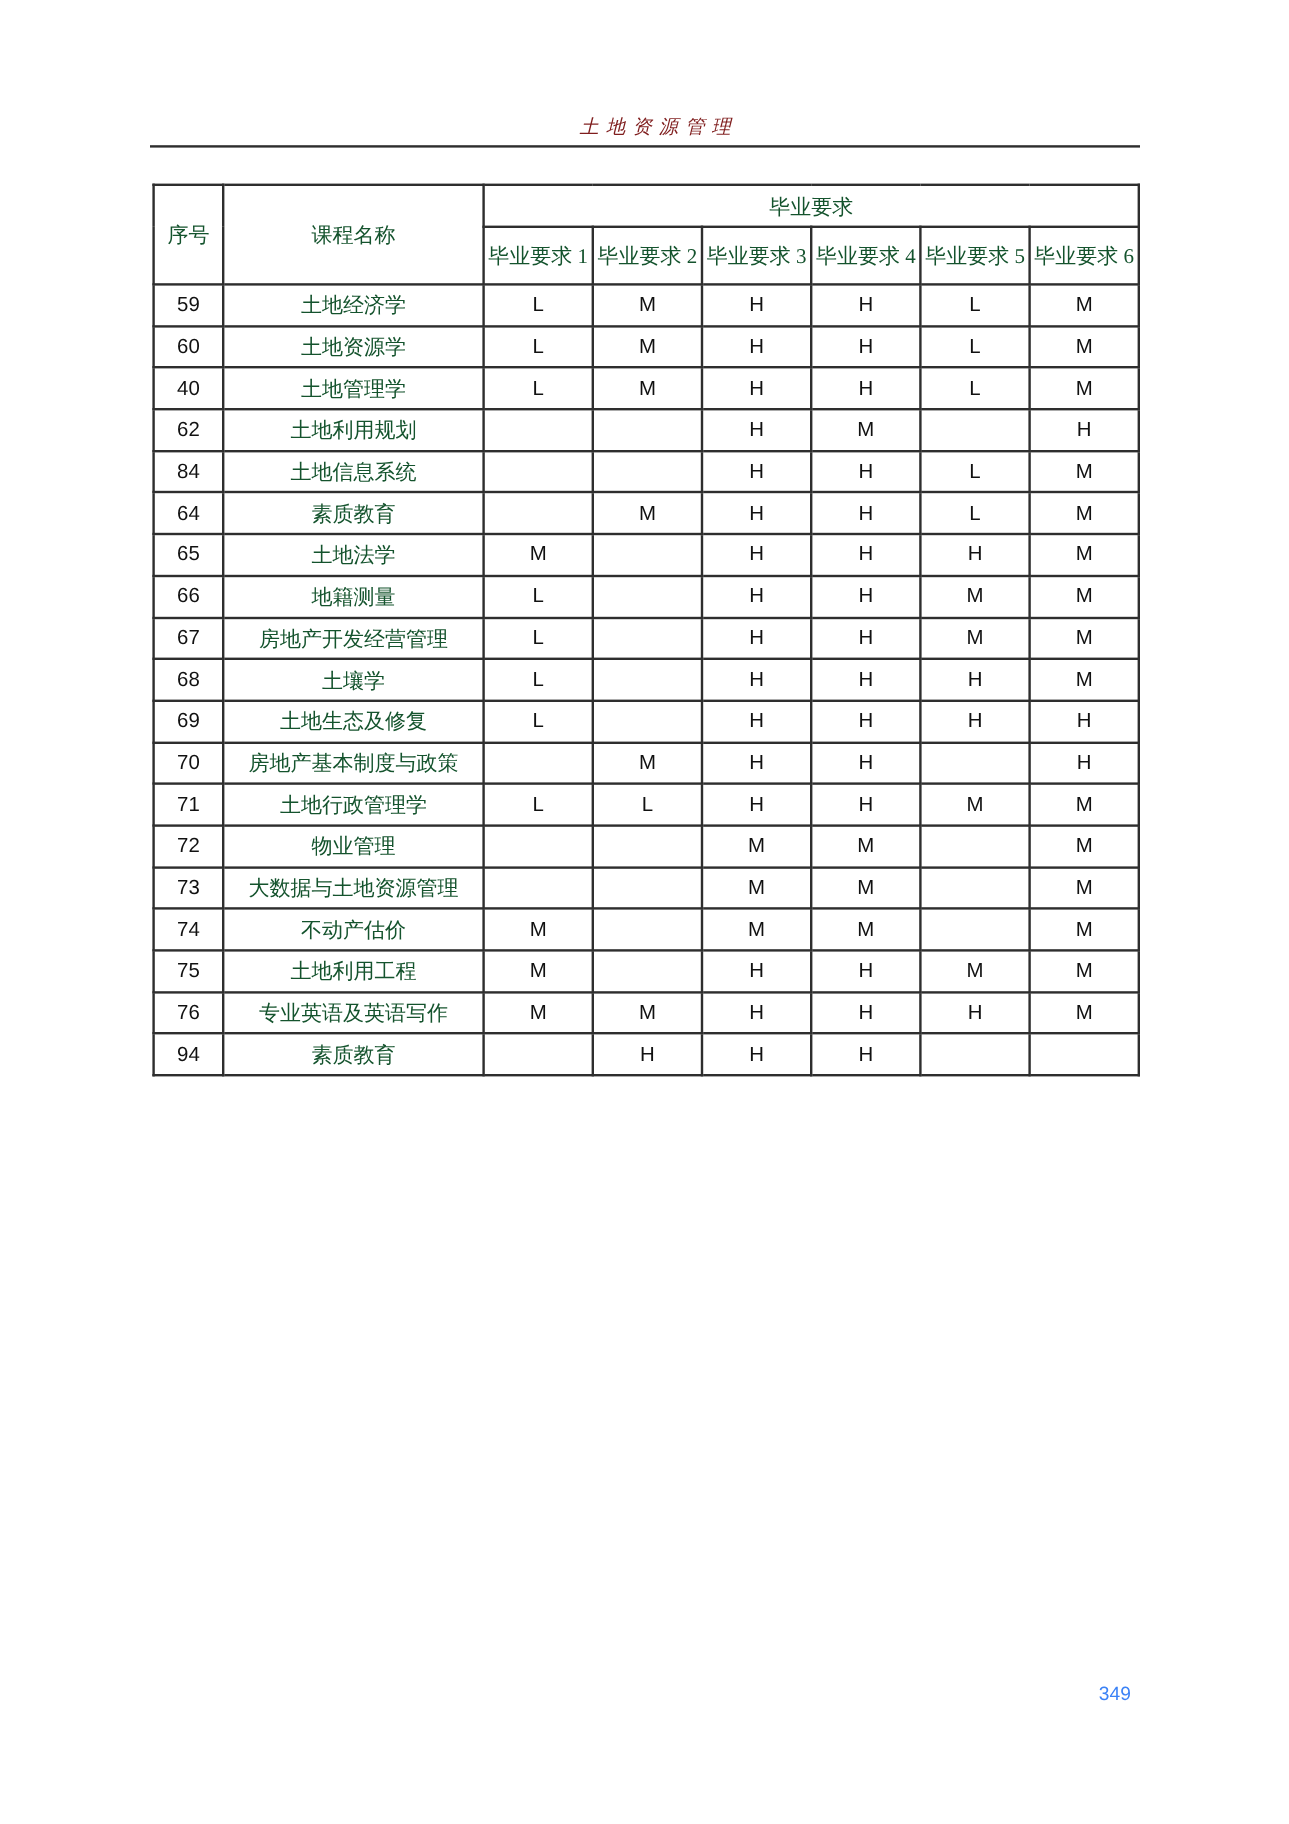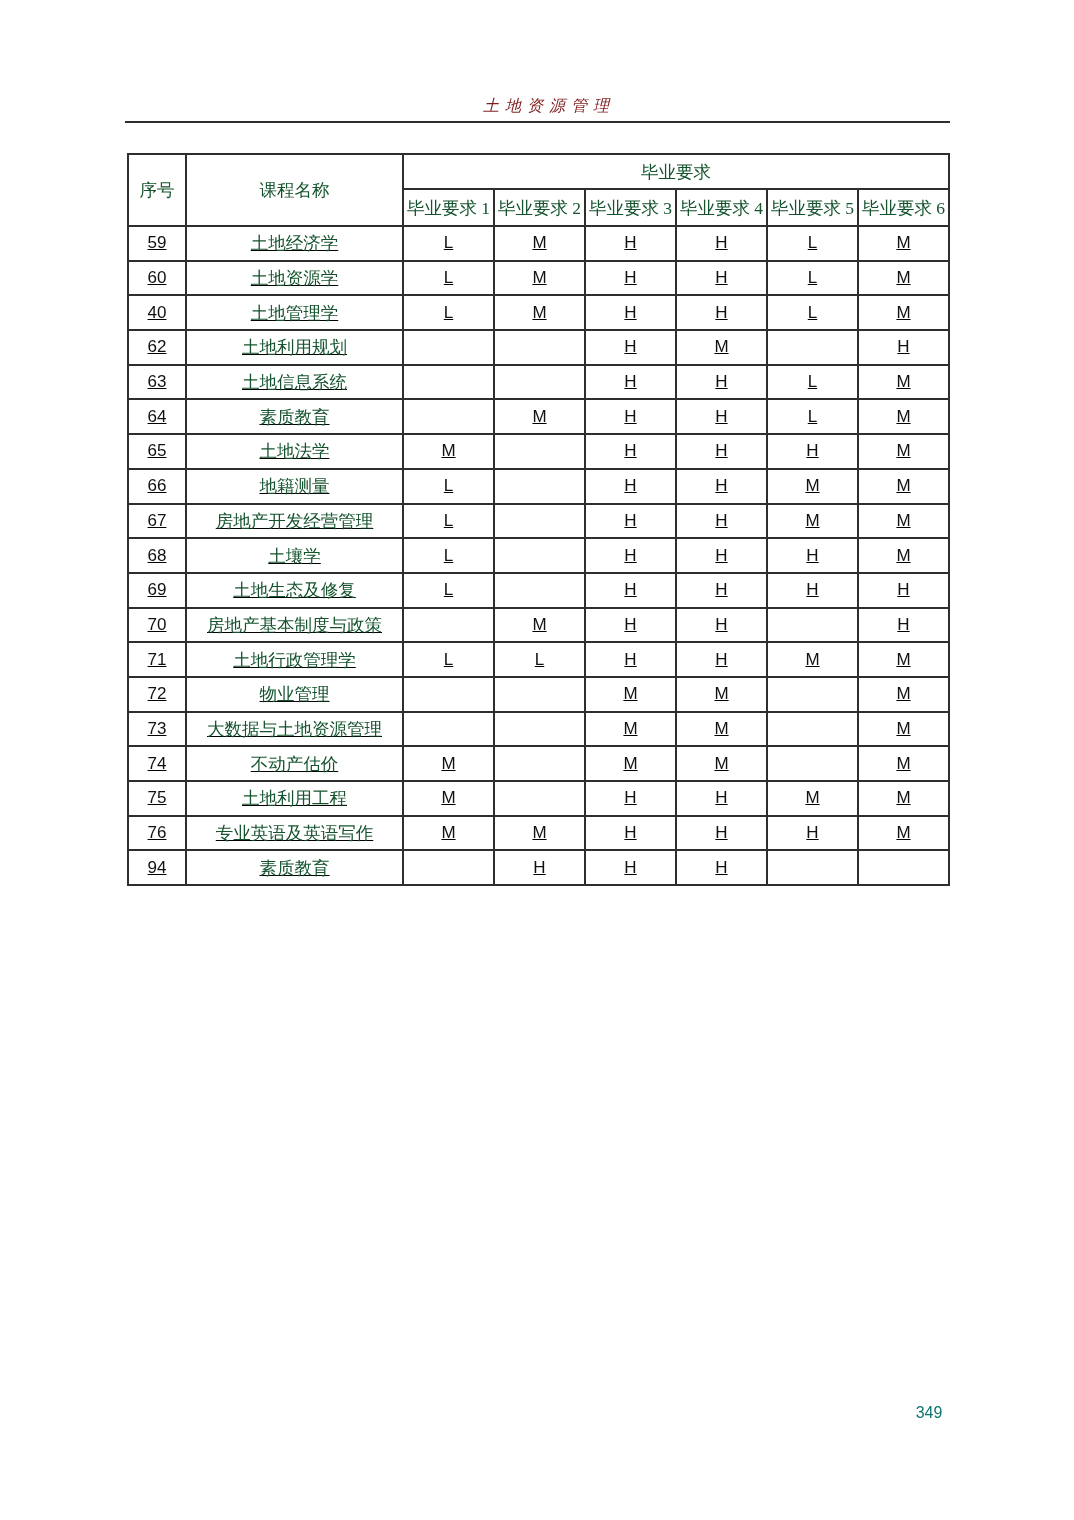--- a/index.html
+++ b/index.html
@@ -36,40 +36,40 @@
   table.matrix th, table.matrix td {
     border: 2px solid #2e2e2e;
     text-align: center;
     vertical-align: middle;
     padding: 0;
     font-weight: normal;
     overflow: hidden;
     white-space: nowrap;
   }
   tr.group-row { height: 35px; }
-  tr.sub-row { height: 37px; }
-  tbody tr.data-row { height: 34.7px; text-decoration: underline; }
+  tr.sub-row { height: 48px; }
+  tbody tr.data-row { height: 34.7px; }
   .cn {
     font-family: "Liberation Serif", serif;
     font-size: 17.5px;
     color: #14532d;
   }
   .latin {
     font-family: "Liberation Sans", sans-serif;
     font-size: 17px;
     color: #111111;
   }
   .page-number {
     position: absolute;
     left: 903px; top: 1404px;
     width: 52px;
     text-align: center;
     font-family: "Liberation Sans", sans-serif;
     font-size: 16px;
-    color: #0f766e;
+    color: #3b82f6;
   }
 </style>
 </head>
 <body>
 
 <div class="running-header">土地资源管理</div>
 <div class="header-rule"></div>
 
 <table class="matrix">
   <colgroup>
@@ -132,21 +132,21 @@
         <td class="latin">62</td>
         <td class="cn">土地利用规划</td>
         <td class="latin"></td>
         <td class="latin"></td>
         <td class="latin">H</td>
         <td class="latin">M</td>
         <td class="latin"></td>
         <td class="latin">H</td>
       </tr>
       <tr class="data-row">
-        <td class="latin">63</td>
+        <td class="latin">84</td>
         <td class="cn">土地信息系统</td>
         <td class="latin"></td>
         <td class="latin"></td>
         <td class="latin">H</td>
         <td class="latin">H</td>
         <td class="latin">L</td>
         <td class="latin">M</td>
       </tr>
       <tr class="data-row">
         <td class="latin">64</td>

